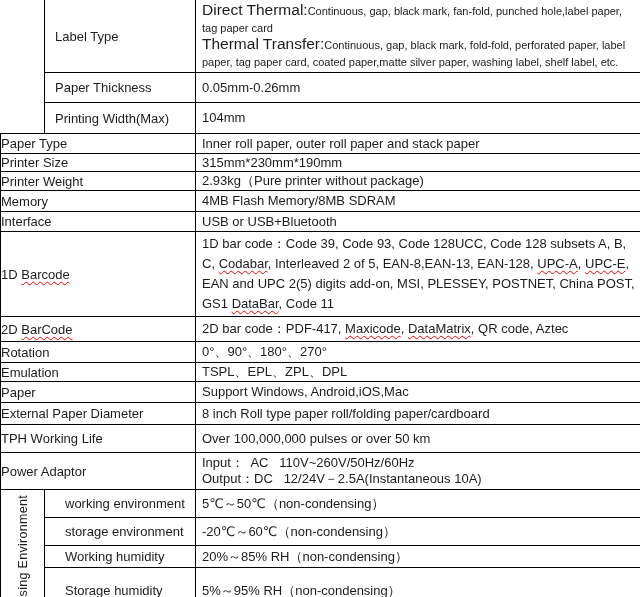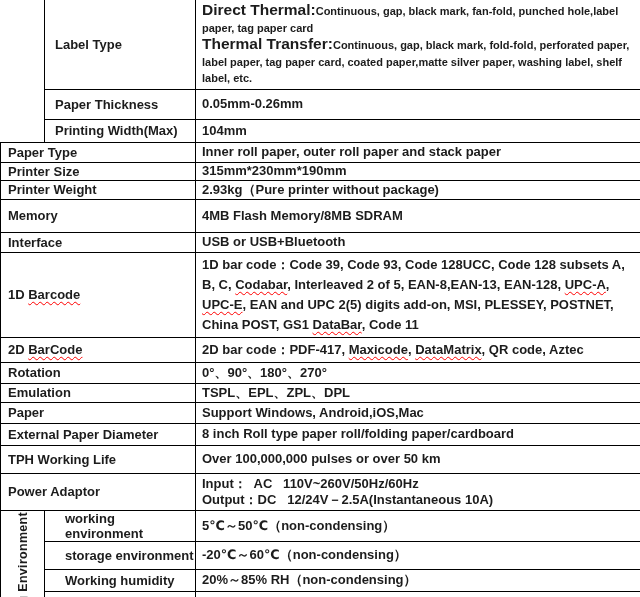--- a/index.html
+++ b/index.html
@@ -1,27 +1,27 @@
 <!DOCTYPE html>
 <html><head>
 <meta charset="utf-8">
 <style>
   html,body{margin:0;padding:0;background:#ffffff;}
   body{font-family:"Liberation Sans","DejaVu Sans",sans-serif;color:#1c1c1c;}
   .page{width:640px;height:597px;overflow:hidden;background:#fff;position:relative;}
   table.spec{border-collapse:collapse;table-layout:fixed;width:640px;}
-  td{border:1px solid #000;vertical-align:middle;font-size:13px;padding:0;overflow:hidden;font-weight:bold;}
+  td{border:1px solid #000;vertical-align:middle;font-size:13px;padding:0;overflow:hidden;}
   
   tr.first td{border-top:none;}
   td.c0-empty{border-left:none;border-top:none;}
   td.val{border-right:none;}
   tr.last td{border-bottom:none;}
   td.c0-env{border-bottom:none;}
   
-  td.lbl{padding-left:7px;line-height:15px;}
+  td.lbl{line-height:15px;}
   td.toplbl{padding-left:10px;margin-top:40px;}
   td.envlbl{padding-left:20px;}
   td.val{padding-left:6px;padding-right:4px;white-space:pre-wrap;line-height:16px;}
   td.val.rich{padding-top:2px;padding-bottom:2px;}
   td.val.rich div{line-height:16.5px;}
   td.val.bc div{line-height:20px;}
   td.val.pw div{line-height:16px;}
   .big{font-size:15.5px;}
   .sm{font-size:11px;}
   .sq{text-decoration:underline wavy #ff0000;text-decoration-thickness:1px;text-underline-offset:2px;}
@@ -44,41 +44,41 @@
       <td class="c0-empty" rowspan="3"></td>
       <td class="lbl toplbl">Label Type</td>
       <td class="val rich"><div><span class="big">Direct Thermal:</span><span class="sm">Continuous, gap, black mark, fan-fold, punched hole,label paper, tag paper card</span></div><div><span class="big">Thermal Transfer:</span><span class="sm">Continuous, gap, black mark, fold-fold, perforated paper, label paper, tag paper card, coated paper,matte silver paper, washing label, shelf label, etc.</span></div></td>
     </tr>
 
     <tr style="height:30px">
       <td class="lbl toplbl">Paper Thickness</td>
       <td class="val">0.05mm-0.26mm</td>
     </tr>
 
-    <tr style="height:23px">
+    <tr style="height:31px">
       <td class="lbl toplbl">Printing Width(Max)</td>
       <td class="val">104mm</td>
     </tr>
 
     <tr style="height:20px">
       <td class="lbl" colspan="2">Paper Type</td>
       <td class="val">Inner roll paper, outer roll paper and stack paper</td>
     </tr>
 
     <tr style="height:18px">
       <td class="lbl" colspan="2">Printer Size</td>
       <td class="val">315mm*230mm*190mm</td>
     </tr>
 
     <tr style="height:19px">
       <td class="lbl" colspan="2">Printer Weight</td>
       <td class="val">2.93kg（Pure printer without package)</td>
     </tr>
 
-    <tr style="height:33px">
+    <tr style="height:21px">
       <td class="lbl" colspan="2">Memory</td>
       <td class="val">4MB Flash Memory/8MB SDRAM</td>
     </tr>
 
     <tr style="height:20px">
       <td class="lbl" colspan="2">Interface</td>
       <td class="val">USB or USB+Bluetooth</td>
     </tr>
 
     <tr style="height:80px">

